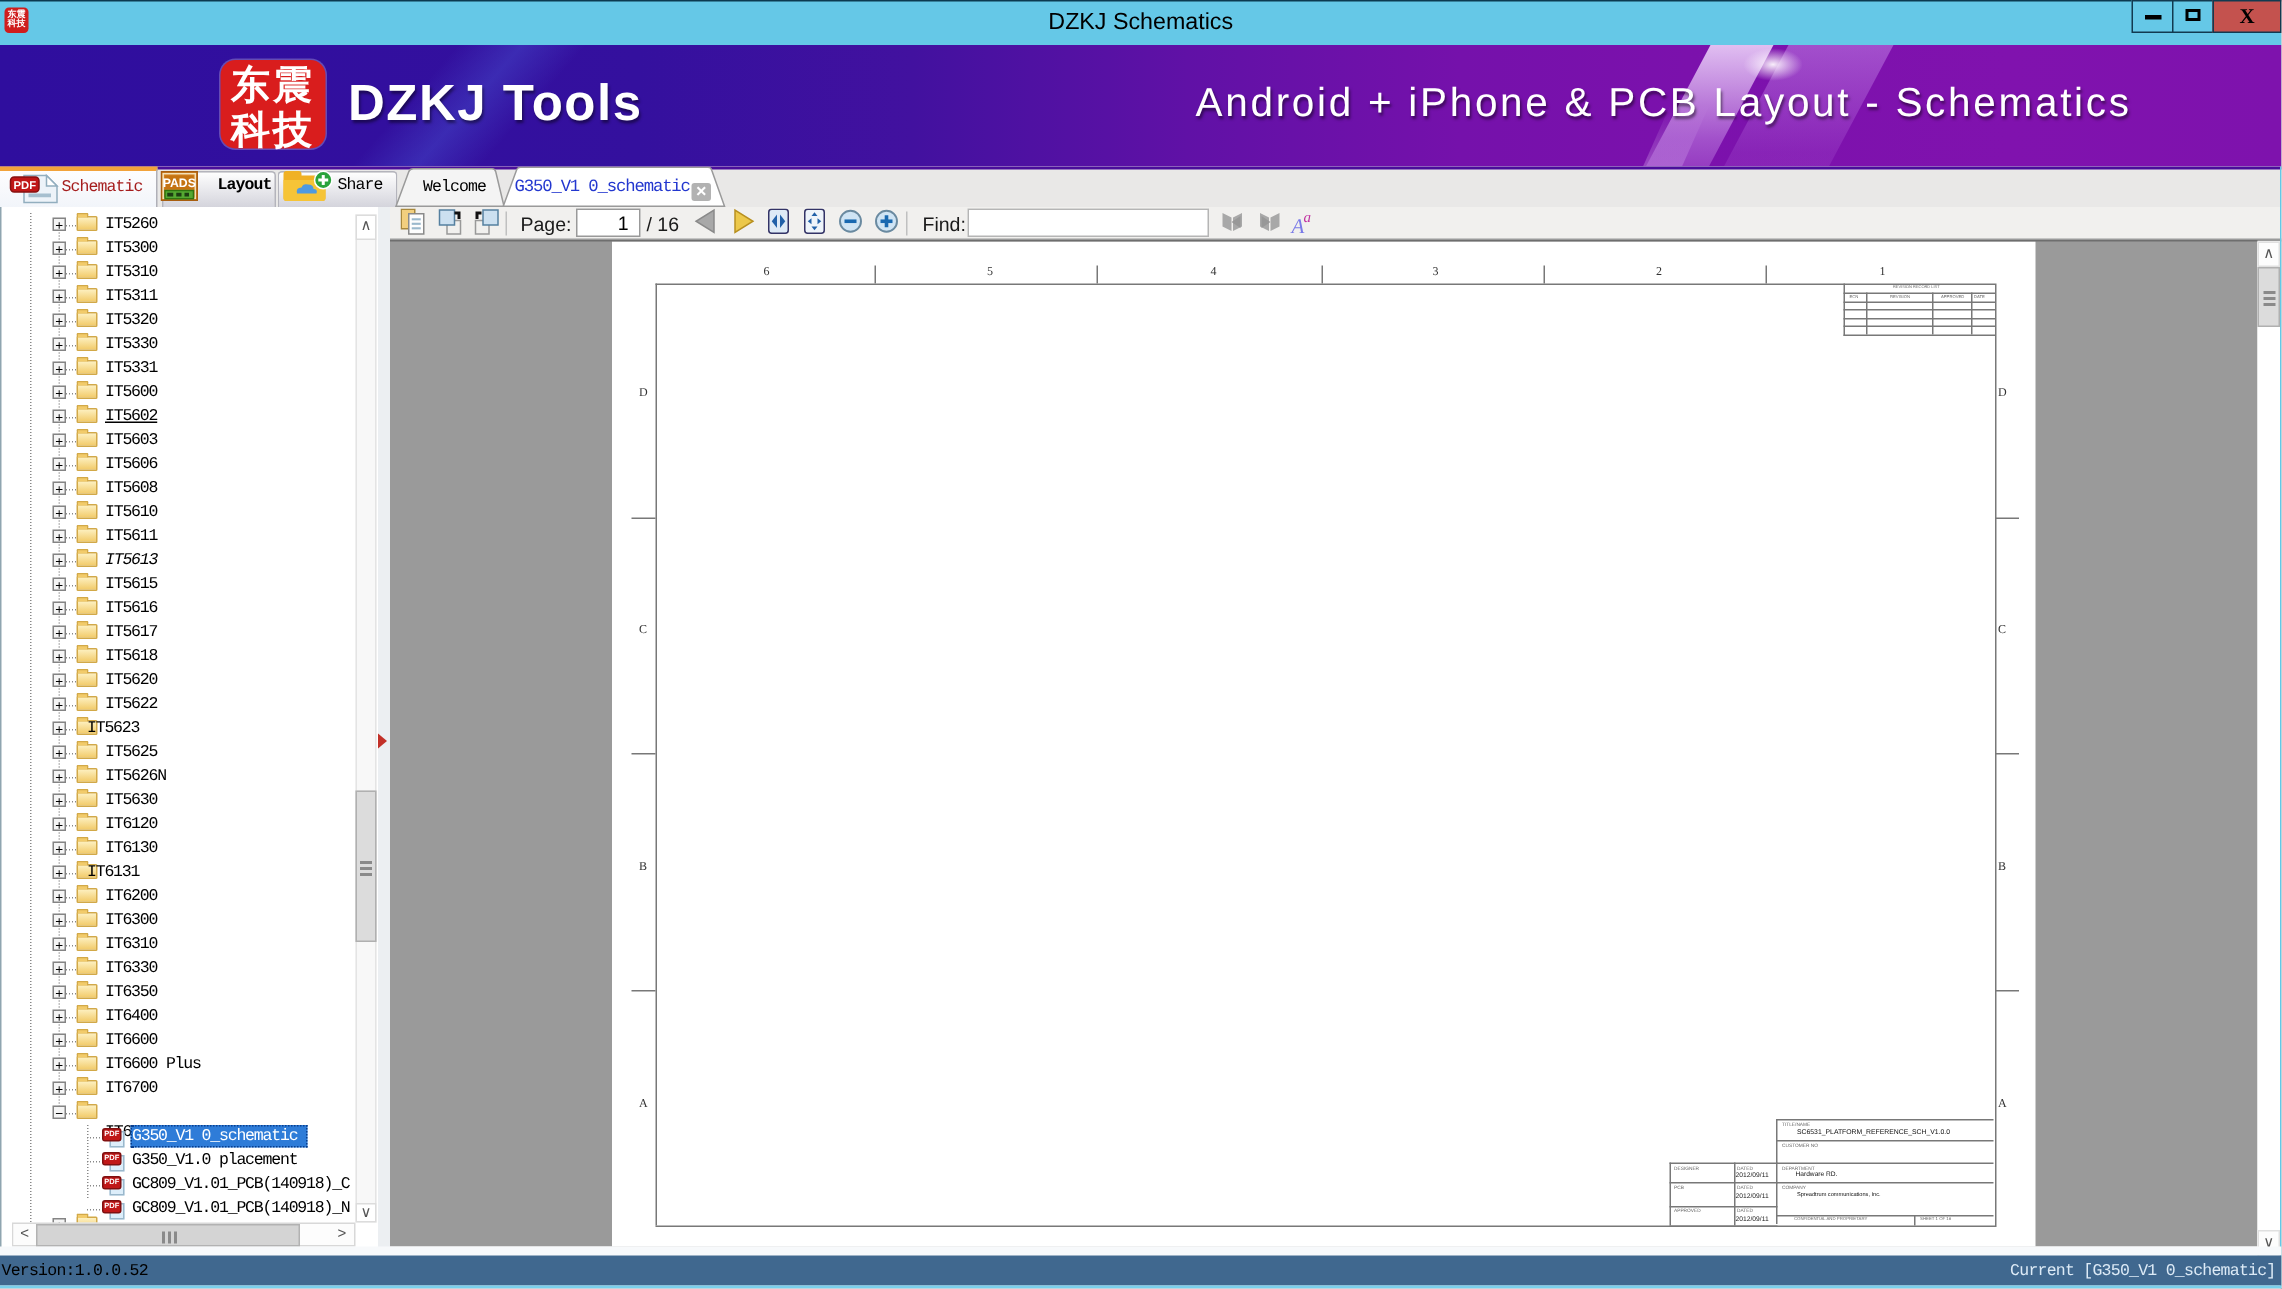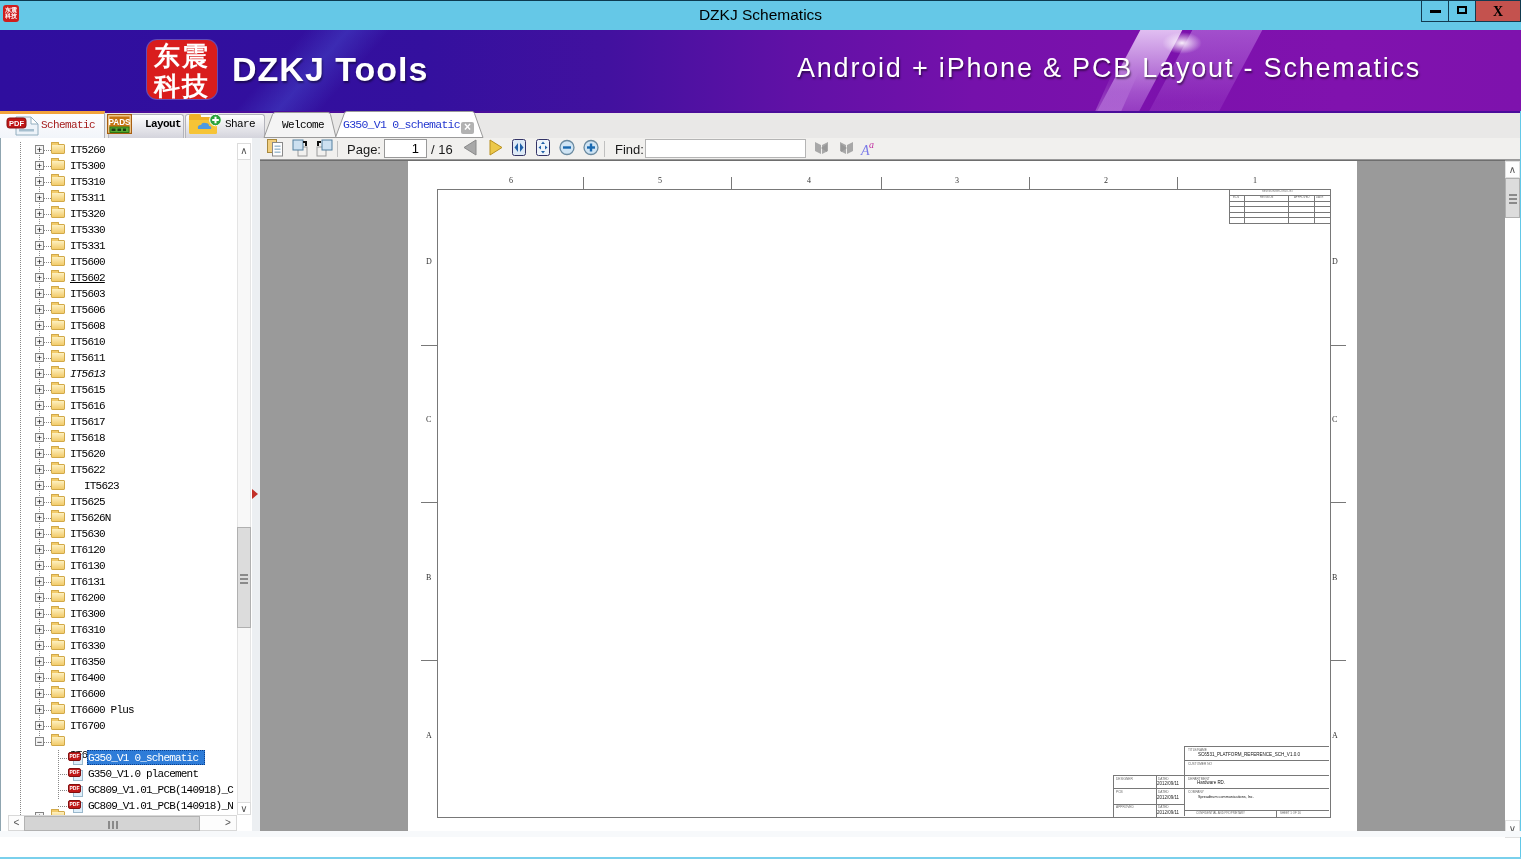--- a/index.html
+++ b/index.html
@@ -372,21 +372,21 @@
         <span>+</span>
       </div>
   <div class="hdot" style="left:43px;top:331.5px;width:7px;"></div>
   <div class="folder" style="left:50px;top:326.0px;"></div>
   <div class="tlabel" style="left:69px;top:325.5px;">IT5622</div>
   <div class="pm" style="left:34px;top:343.0px;">
         <span>+</span>
       </div>
   <div class="hdot" style="left:43px;top:347.5px;width:7px;"></div>
   <div class="folder" style="left:50px;top:342.0px;"></div>
-  <div class="tlabel" style="left:83px;top:341.5px;">IT5623</div>
+  <div class="tlabel" style="left:57px;top:341.5px;">IT5623</div>
   <div class="pm" style="left:34px;top:359.0px;">
         <span>+</span>
       </div>
   <div class="hdot" style="left:43px;top:363.5px;width:7px;"></div>
   <div class="folder" style="left:50px;top:358.0px;"></div>
   <div class="tlabel" style="left:69px;top:357.5px;">IT5625</div>
   <div class="pm" style="left:34px;top:375.0px;">
         <span>+</span>
       </div>
   <div class="hdot" style="left:43px;top:379.5px;width:7px;"></div>
@@ -408,21 +408,21 @@
         <span>+</span>
       </div>
   <div class="hdot" style="left:43px;top:427.5px;width:7px;"></div>
   <div class="folder" style="left:50px;top:422.0px;"></div>
   <div class="tlabel" style="left:69px;top:421.5px;">IT6130</div>
   <div class="pm" style="left:34px;top:439.0px;">
         <span>+</span>
       </div>
   <div class="hdot" style="left:43px;top:443.5px;width:7px;"></div>
   <div class="folder" style="left:50px;top:438.0px;"></div>
-  <div class="tlabel" style="left:69px;top:437.5px;">IT6131</div>
+  <div class="tlabel" style="left:57px;top:437.5px;">IT6131</div>
   <div class="pm" style="left:34px;top:455.0px;">
         <span>+</span>
       </div>
   <div class="hdot" style="left:43px;top:459.5px;width:7px;"></div>
   <div class="folder" style="left:50px;top:454.0px;"></div>
   <div class="tlabel" style="left:69px;top:453.5px;">IT6200</div>
   <div class="pm" style="left:34px;top:471.0px;">
         <span>+</span>
       </div>
   <div class="hdot" style="left:43px;top:475.5px;width:7px;"></div>
@@ -622,14 +622,18 @@
       <div style="position:absolute;left:3px;top:15px;width:8px;height:1.5px;background:#8a8a8a;"></div>
       <div style="position:absolute;left:3px;top:19px;width:8px;height:1.5px;background:#8a8a8a;"></div>
       <div style="position:absolute;left:3px;top:23px;width:8px;height:1.5px;background:#8a8a8a;"></div>
     </div>
 <div id="main-vsb-dn">
       <span class="chev" style="line-height:16px;">∨</span>
     </div>
 <div id="right-edge"></div>
 
 <div id="bottomstrip"></div>
+<div id="statusbar">
+  <div class="lft">Version:1.0.0.52</div>
+  <div class="rgt">Current [G350_V1 0_schematic]</div>
+</div>
 <div id="bottomedge"></div>
 
 </div>
 </body></html>

